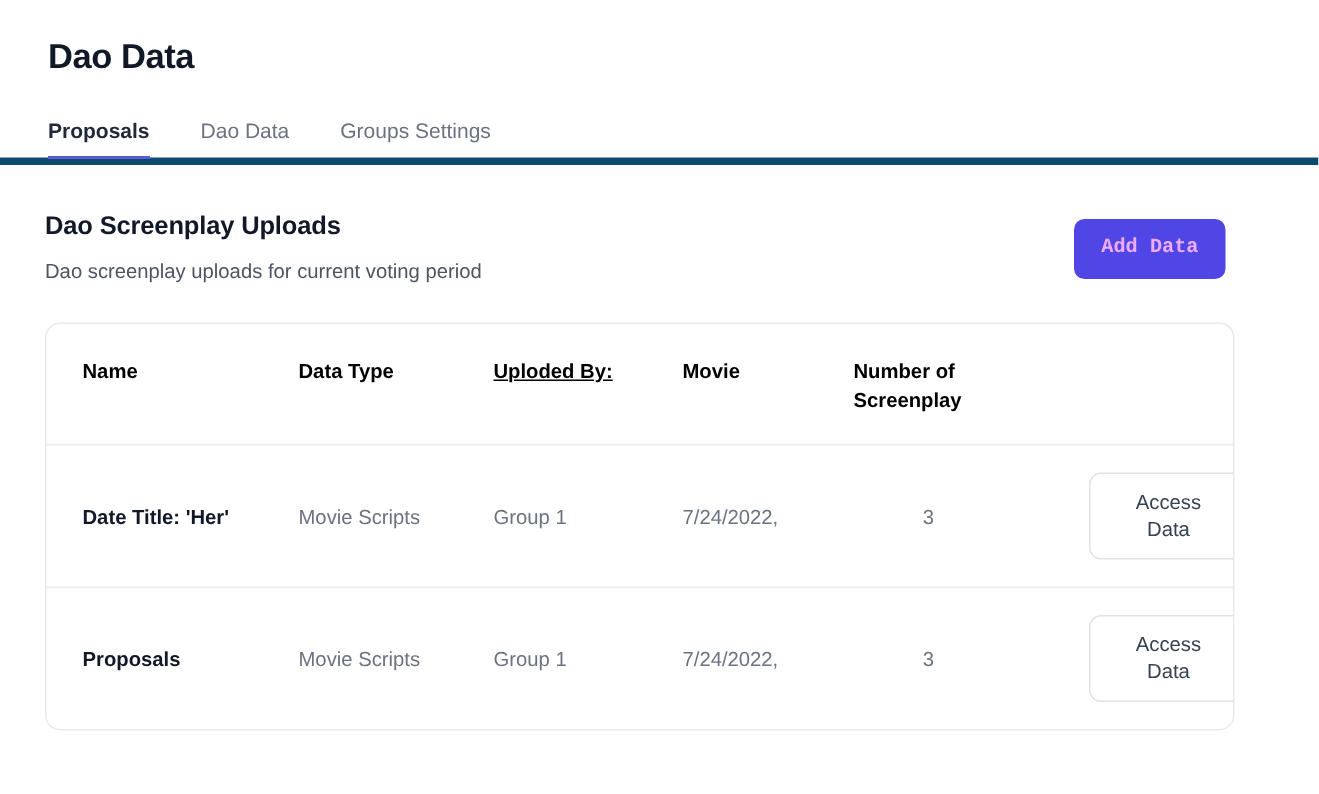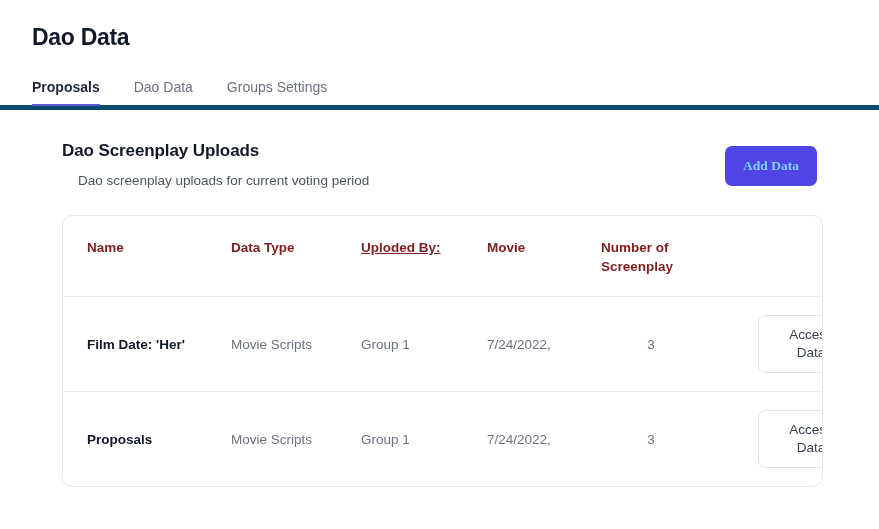--- a/index.html
+++ b/index.html
@@ -50,47 +50,47 @@
     margin-bottom: -1px;
   }
   .tab.active {
     color: #1f2937;
     font-weight: bold;
     border-bottom-color: #5b5bd6;
   }
 
   
   .section {
-    padding: 30px 56px 0 62px;
+    padding: 30px 56px 0 30px;
   }
   .section-head {
     display: flex;
     align-items: flex-start;
     justify-content: space-between;
   }
   .section-title {
     font-size: 17px;
     font-weight: bold;
     color: #111827;
     margin: 0;
     line-height: 22px;
     letter-spacing: -0.1px;
   }
   .section-sub {
     font-size: 13.5px;
     color: #4b5563;
-    margin: 10px 0 0 16px;
+    margin: 10px 0 0 0;
     line-height: 18px;
   }
   .add-btn {
     background: #4f46e5;
-    color: #7dd3fc;
-    font-size: 13.5px;
-    font-weight: bold;
-    font-family: Liberation Serif, serif;
+    color: #f0abfc;
+    font-size: 13.5px;
+    font-weight: bold;
+    font-family: Liberation Mono, monospace;
     border: none;
     border-radius: 7px;
     padding: 12px 18px;
     cursor: pointer;
     line-height: 16px;
     margin-top: 6px;
     margin-right: 6px;
   }
 
   
@@ -102,21 +102,21 @@
     overflow: hidden;
   }
   table.data-table {
     width: 100%;
     border-collapse: collapse;
     table-layout: fixed;
   }
   table.data-table th {
     font-size: 13.5px;
     font-weight: bold;
-    color: #7f1d1d;
+    color: #000000;
     text-align: left;
     padding: 22px 10px 20px 10px;
     vertical-align: top;
     line-height: 19px;
   }
   table.data-table th:first-child,
   table.data-table td:first-child {
     padding-left: 24px;
   }
   table.data-table td {
@@ -189,21 +189,21 @@
           <th class="col-name">Name</th>
           <th class="col-type">Data Type</th>
           <th class="col-by">Uploded By:</th>
           <th class="col-date">Movie</th>
           <th class="col-num">Number of Screenplay</th>
           <th class="col-act"></th>
         </tr>
       </thead>
       <tbody>
         <tr>
-          <td class="name-cell">Film Date: 'Her'</td>
+          <td class="name-cell">Date Title: 'Her'</td>
           <td>Movie Scripts</td>
           <td>Group 1</td>
           <td>7/24/2022,</td>
           <td class="num-cell">3</td>
           <td class="action-cell">
             <button class="access-btn">Access Data</button>
           </td>
         </tr>
         <tr>
           <td class="name-cell">Proposals</td>

